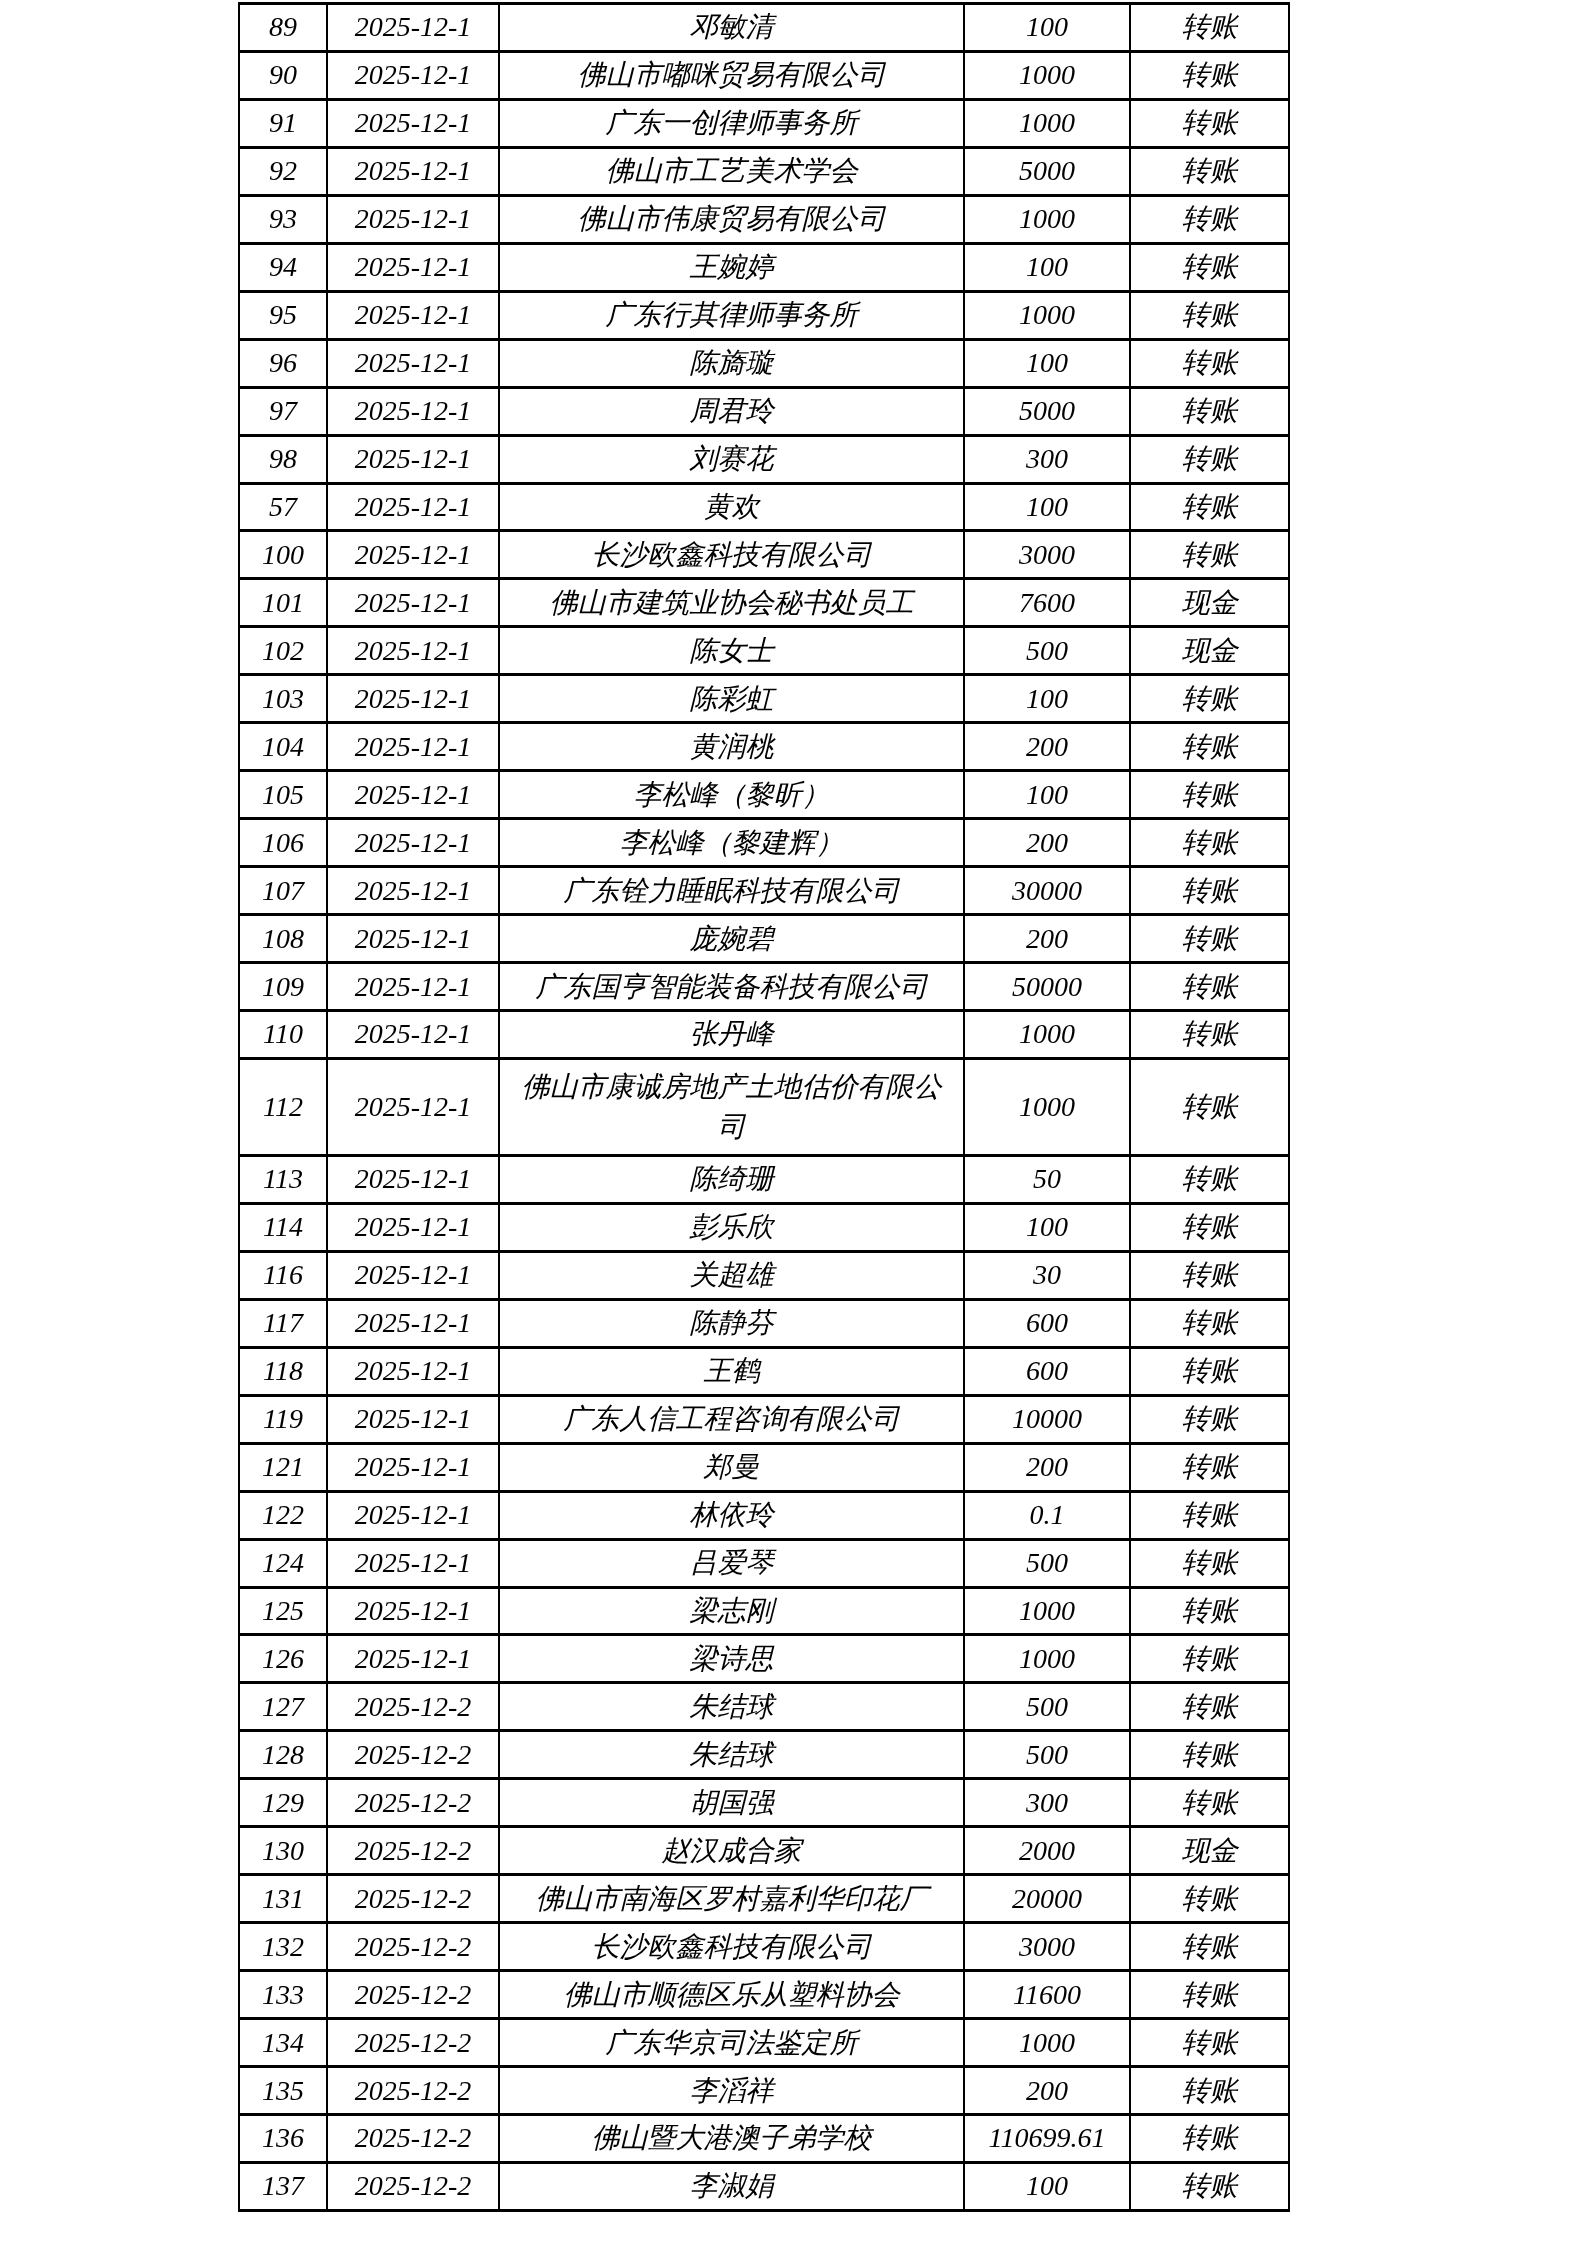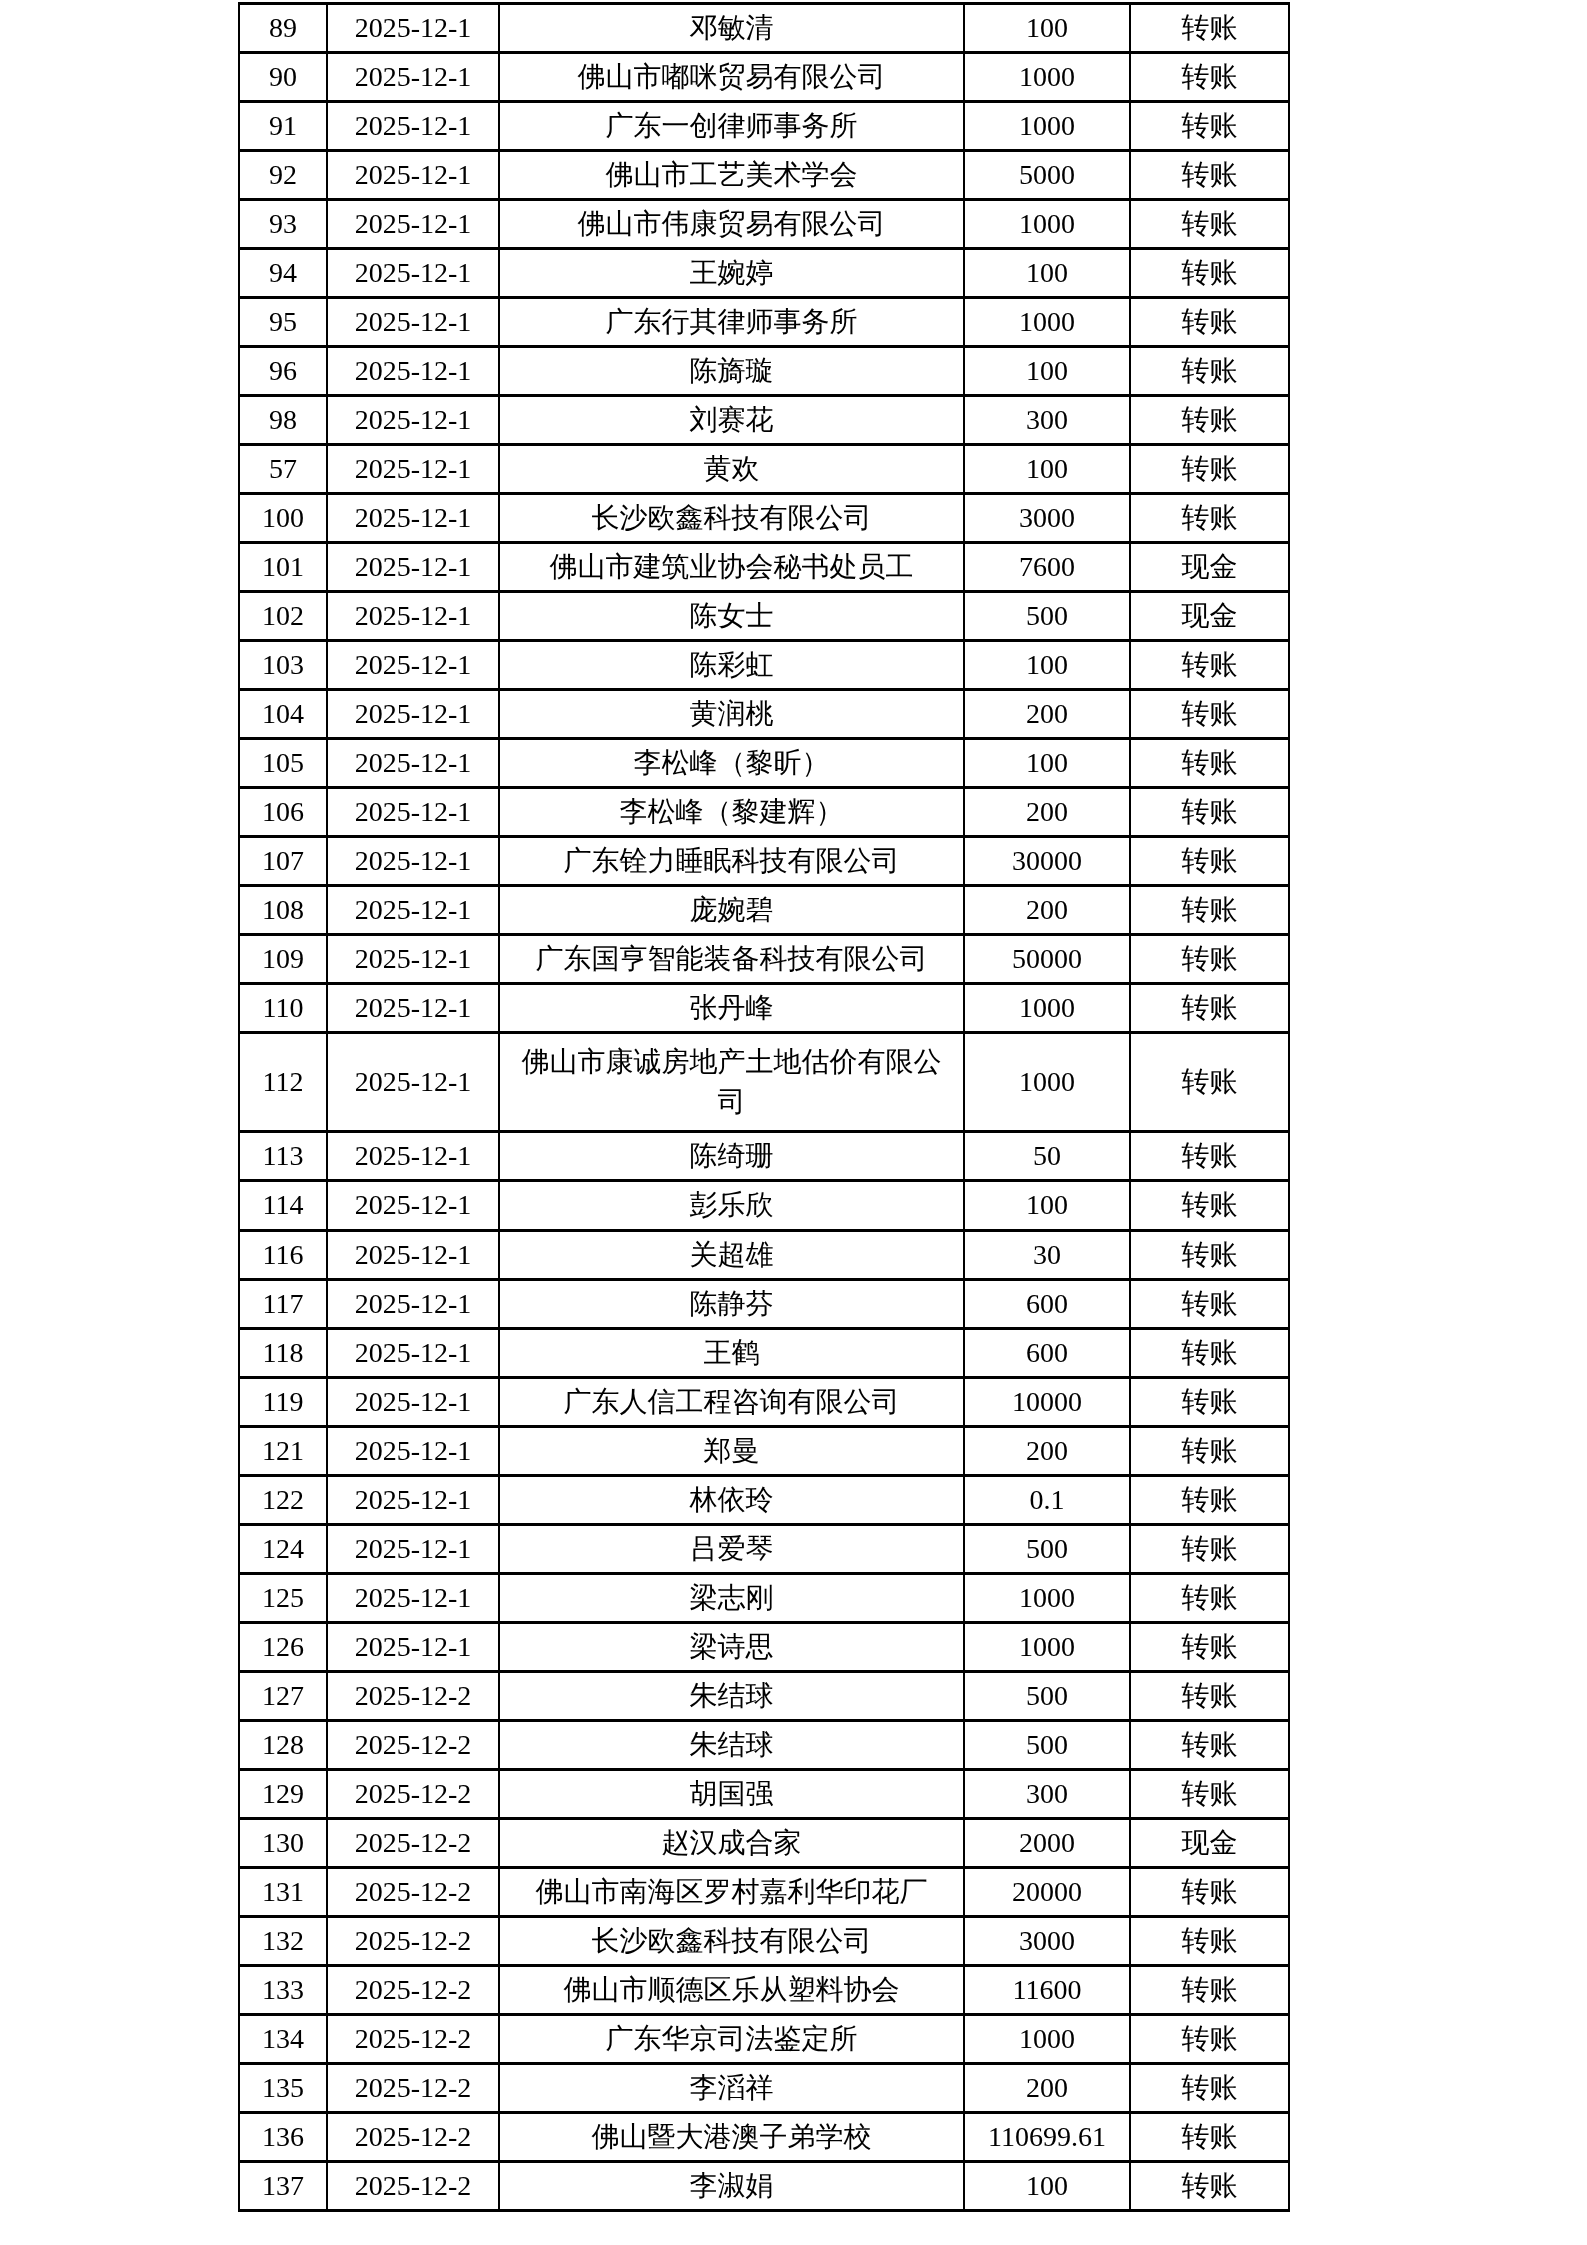--- a/index.html
+++ b/index.html
@@ -3,20 +3,21 @@
 <meta charset="utf-8">
 <style>
   html, body { margin: 0; padding: 0; }
   .page {
     position: relative;
     width: 1273px;
     height: 2245px;
     background: #ffffff;
     color: #000000;
     font-family: "Liberation Serif", "DejaVu Serif", serif;
+    font-style: italic;
   }
   table.donation {
     position: absolute;
     left: 238px;
     top: 2px;
     width: 1050px;
     height: 2210px;
     border-collapse: collapse;
     table-layout: fixed;
   }
@@ -103,20 +104,27 @@
           <td>转账</td>
         </tr>
         <tr>
           <td>96</td>
           <td>2025-12-1</td>
           <td>陈旖璇</td>
           <td>100</td>
           <td>转账</td>
         </tr>
         <tr>
+          <td>97</td>
+          <td>2025-12-1</td>
+          <td>周君玲</td>
+          <td>5000</td>
+          <td>转账</td>
+        </tr>
+        <tr>
           <td>98</td>
           <td>2025-12-1</td>
           <td>刘赛花</td>
           <td>300</td>
           <td>转账</td>
         </tr>
         <tr>
           <td>57</td>
           <td>2025-12-1</td>
           <td>黄欢</td>

